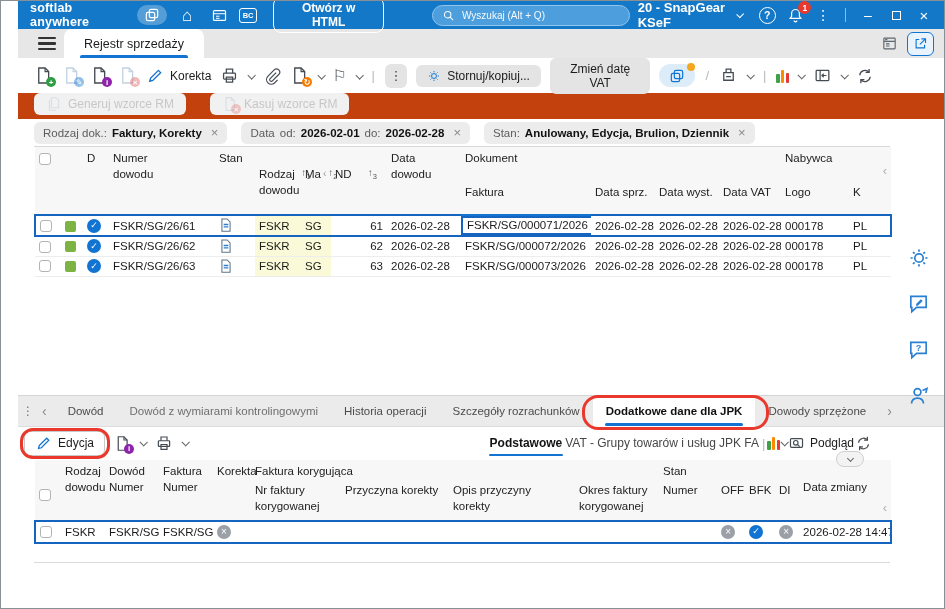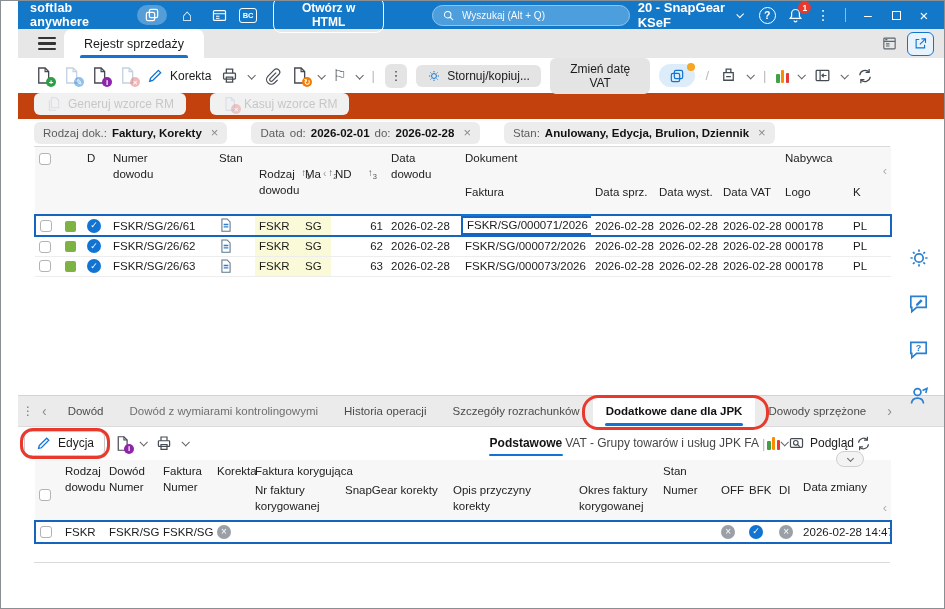--- a/index.html
+++ b/index.html
@@ -59,21 +59,21 @@
   .chartbars i { width:3.2px; border-radius:1px; display:block; }
   .chartbars .b1 { height:9px; background:#43a047; } .chartbars .b2 { height:13px; background:#fb8c00; } .chartbars .b3 { height:10px; background:#e53935; }
   .chv-gray { border-color:#666; }
 
   .toolbar2 { height:26px; display:flex; align-items:flex-start; padding-left:16px; gap:24px; background:#c2410c; }
   .ghost-btn { background:#f1f1f1; border:none; border-radius:6px; color:#c7c7c7; font-size:12px; padding:3px 12px; font-family:inherit; display:inline-flex; align-items:center; gap:6px; }
   .ghost-btn .ico { color:#d8dee6; }
   .ghost-btn .dbadge { opacity:.35; }
 
   
-  .filters { height:27px; display:flex; align-items:center; gap:24px; padding-left:16px; background:#fff; }
+  .filters { height:27px; display:flex; align-items:center; gap:14px; padding-left:16px; background:#fff; }
   .chip { background:#ececec; border-radius:6px; height:22px; display:inline-flex; align-items:center; gap:5px; padding:0 9px; font-size:11.5px; color:#5d5d5d; }
   .chip b { color:#111; font-weight:700; }
   .chip .x { color:#8a8a8a; font-size:13px; margin-left:4px; line-height:1; }
 
   
   .gridwrap { position:relative; margin-left:16px; width:856px; border-top:1px solid #d9d9d9; background:#fff; }
   table.grid { border-collapse:collapse; table-layout:fixed; width:856px; font-size:11.5px; color:#1c1c1c; }
   table.grid th { font-weight:400; text-align:left; color:#222; vertical-align:top; padding:3px 4px 0 4px; white-space:pre-line; line-height:16px; background:#f7f7f7; }
   table.grid thead { border-bottom:1px solid #cfcfcf; }
   table.grid td { padding:0 4px; white-space:nowrap; overflow:hidden; }
@@ -653,21 +653,21 @@
           <th rowspan="2">Faktura
 Numer</th>
           <th rowspan="2">Korekta</th>
           <th colspan="4">Faktura korygująca</th>
           <th colspan="4">Stan</th>
           <th rowspan="2" class="pad-dn">Data zmiany</th>
         </tr>
         <tr style="height:42px">
           <th>Nr faktury
 korygowanej</th>
-          <th>SnapGear korekty</th>
+          <th>Przyczyna korekty</th>
           <th class="bold">Opis przyczyny korekty</th>
           <th>Okres faktury
 korygowanej</th>
           <th>Numer</th>
           <th>OFF</th>
           <th>BFK</th>
           <th>DI</th>
         </tr>
       </thead>
       <tbody>

